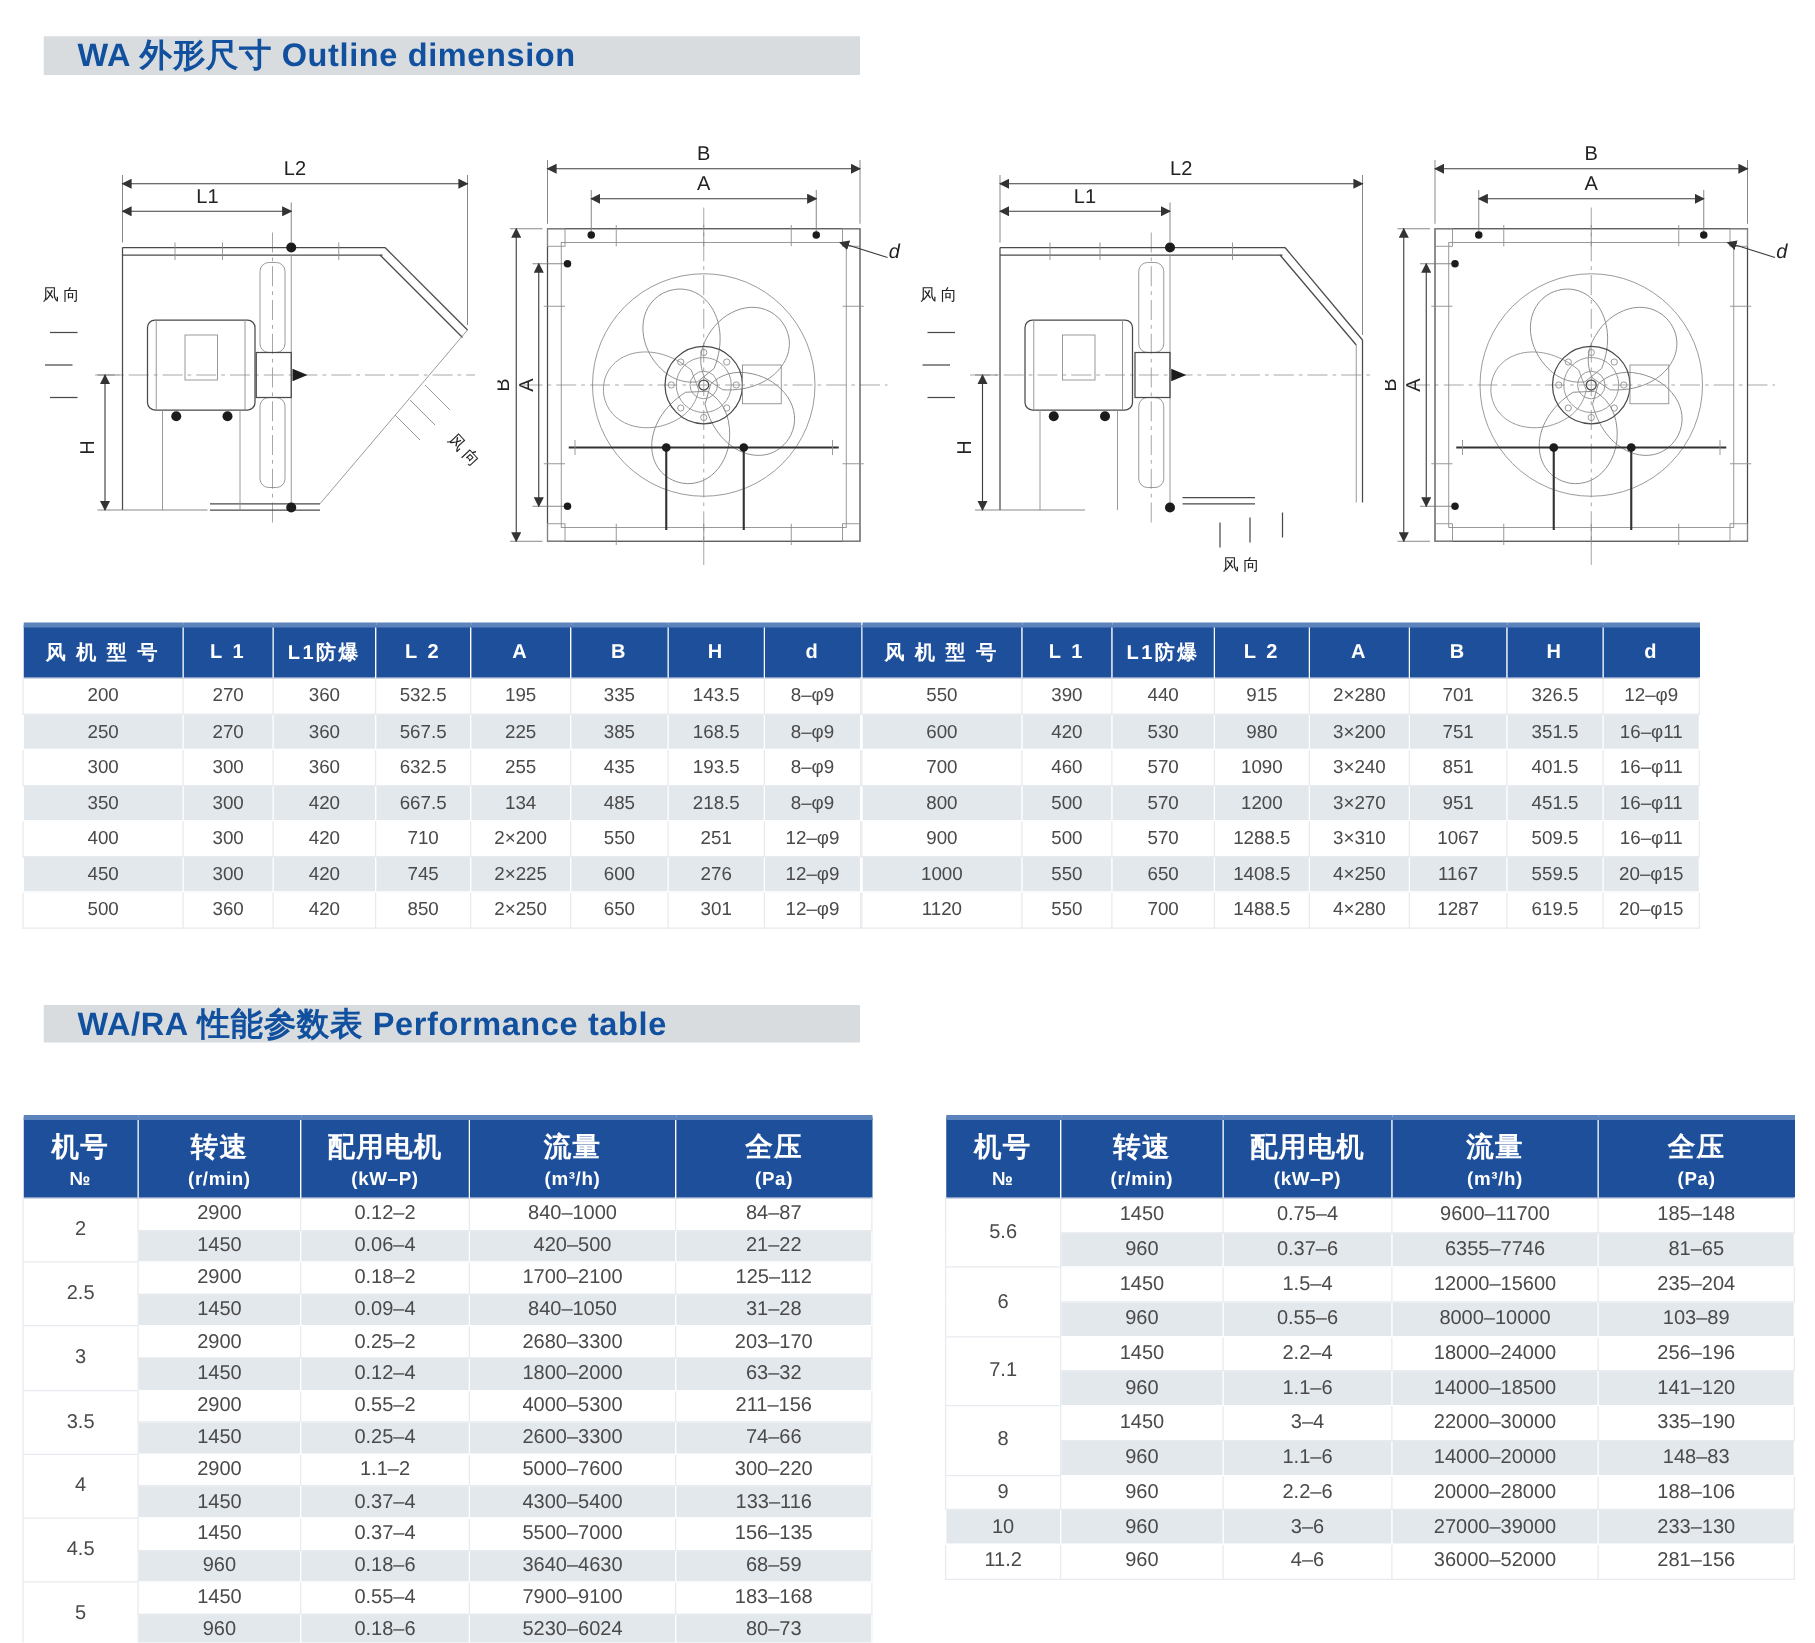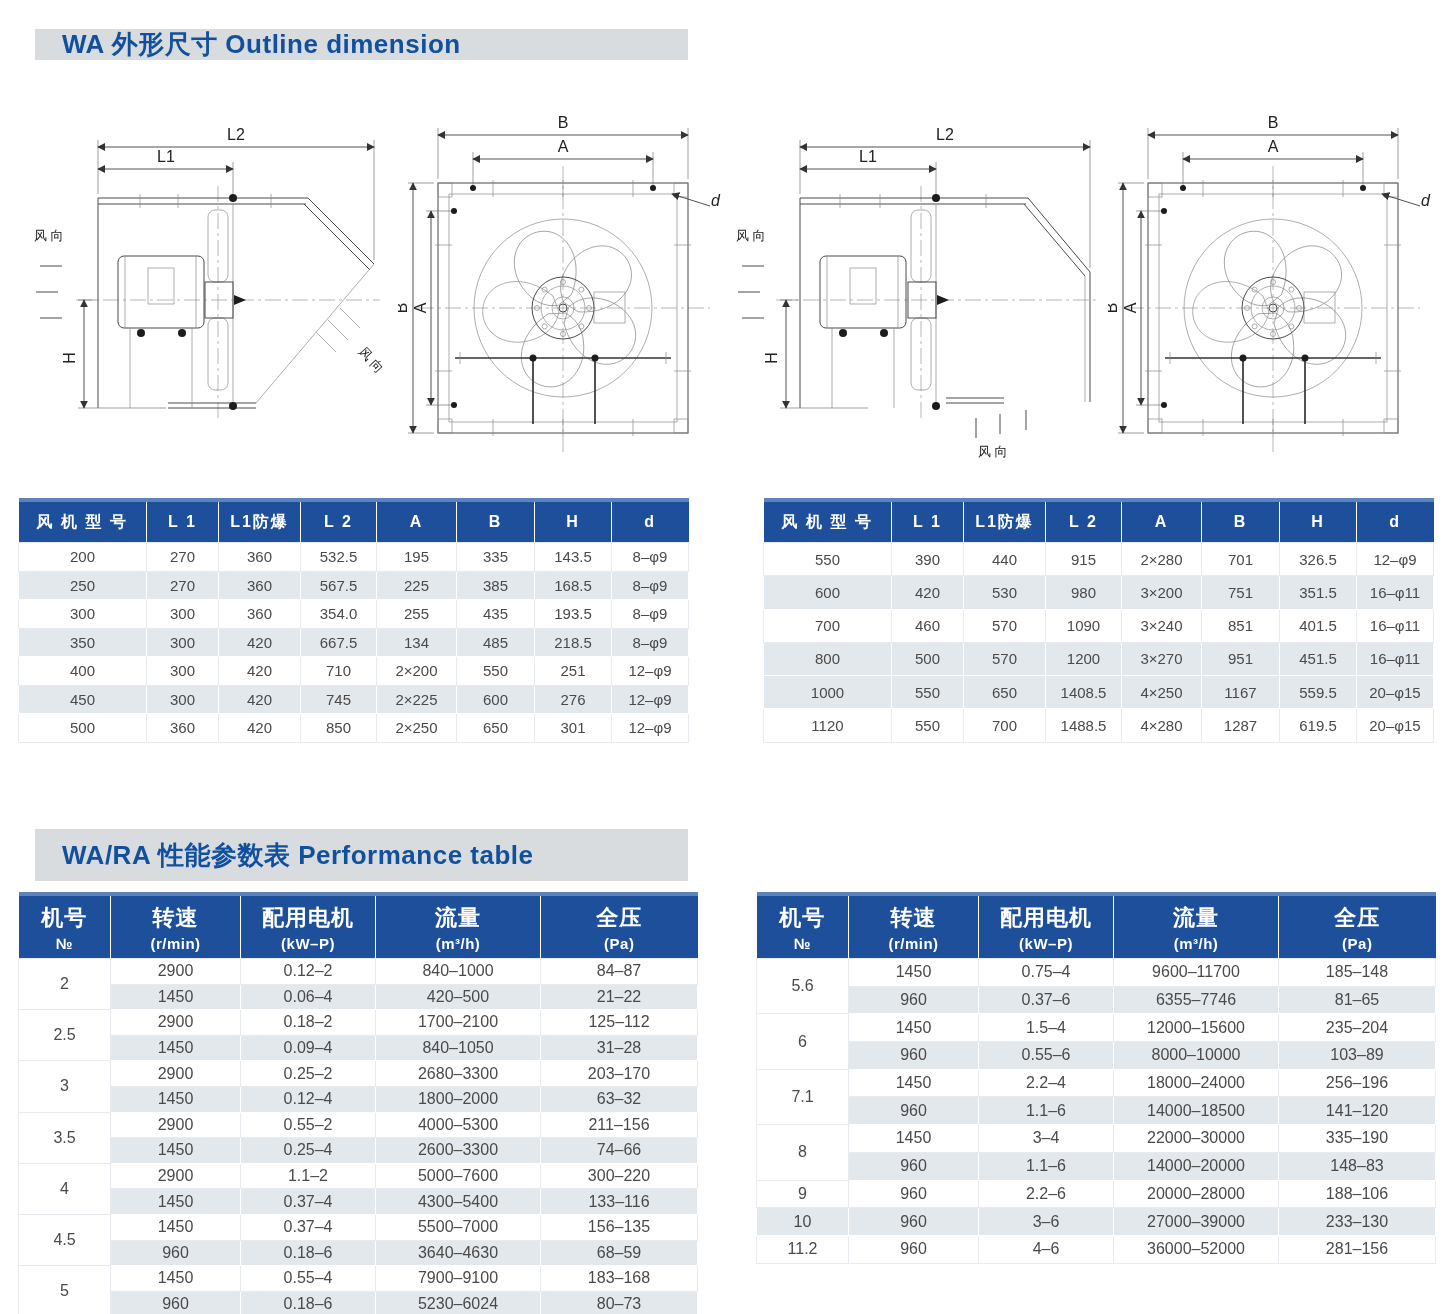--- a/index.html
+++ b/index.html
@@ -1,38 +1,38 @@
 <!DOCTYPE html>
 <html><head>
 <meta charset="utf-8">
 <style>
   html,body{margin:0;padding:0;background:#fff;}
   body{width:1452px;height:1314px;position:relative;font-family:"Liberation Sans",sans-serif;overflow:hidden;}
 
   
   .title-bar{position:absolute;left:35px;width:653px;background:#d9dcdf;display:flex;align-items:center;box-sizing:border-box;padding-left:27px;}
   .title-bar.bar1{top:29px;height:31px;text-align:center;}
-  .title-bar.bar2{top:829px;height:52px;}
+  .title-bar.bar2{top:804px;height:30px;}
   .title-bar span{color:#10509e;font-weight:bold;font-size:26px;letter-spacing:.5px;white-space:nowrap;}
 
   
   .drawings{position:absolute;top:100px;left:25px;width:1415px;height:380px;display:flex;justify-content:center;}
   svg{display:block;}
   .ln{stroke:#4a4a4a;stroke-width:1;fill:none;}
   .thin{stroke:#8b8b8b;stroke-width:.7;fill:none;}
   .cl{stroke:#9a9a9a;stroke-width:.7;fill:none;stroke-dasharray:16 4 3 4;}
   .dim{stroke:#3d3d3d;stroke-width:.9;fill:none;}
   .ext{stroke:#777;stroke-width:.7;fill:none;}
   .blk{fill:#1c1c1c;stroke:none;}
   .dwt{fill:#222;font-size:16px;}
   .dwt-cn{fill:#222;font-size:13px;}
   .thick{stroke:#333;stroke-width:1.7;fill:none;}
 
   
-  .dimrow{position:absolute;top:498px;left:18px;width:1416px;display:flex;gap:74px;}
+  .dimrow{position:absolute;top:498px;left:18px;width:1416px;display:flex;}
   table{border-collapse:collapse;table-layout:fixed;}
   .dimtbl{width:670px;}
   .dimtbl th{background:#1d4f9b;border-top:4px solid #5c83bc;border-left:1px solid #fff;color:#fff;font-size:16px;font-weight:bold;height:38px;letter-spacing:2px;}
   .dimtbl th:first-child{border-left:none;}
   td{text-align:center;vertical-align:middle;}
   .dimtbl td{height:25.5px;font-size:15px;color:#4a4a4a;}
   tr.plain td{background:#fff;border:1px solid #e7eaee;}
   tr.shade td{background:#e3e8ed;border:1px solid #fff;}
 
   
@@ -407,21 +407,21 @@
           <td>567.5</td>
           <td>225</td>
           <td>385</td>
           <td>168.5</td>
           <td>8–φ9</td>
         </tr>
         <tr class="plain">
           <td>300</td>
           <td>300</td>
           <td>360</td>
-          <td>354.0</td>
+          <td>632.5</td>
           <td>255</td>
           <td>435</td>
           <td>193.5</td>
           <td>8–φ9</td>
         </tr>
         <tr class="shade">
           <td>350</td>
           <td>300</td>
           <td>420</td>
           <td>667.5</td>
@@ -519,20 +519,30 @@
         <tr class="shade">
           <td>800</td>
           <td>500</td>
           <td>570</td>
           <td>1200</td>
           <td>3×270</td>
           <td>951</td>
           <td>451.5</td>
           <td>16–φ11</td>
         </tr>
+        <tr class="plain">
+          <td>900</td>
+          <td>500</td>
+          <td>570</td>
+          <td>1288.5</td>
+          <td>3×310</td>
+          <td>1067</td>
+          <td>509.5</td>
+          <td>16–φ11</td>
+        </tr>
         <tr class="shade">
           <td>1000</td>
           <td>550</td>
           <td>650</td>
           <td>1408.5</td>
           <td>4×250</td>
           <td>1167</td>
           <td>559.5</td>
           <td>20–φ15</td>
         </tr>

